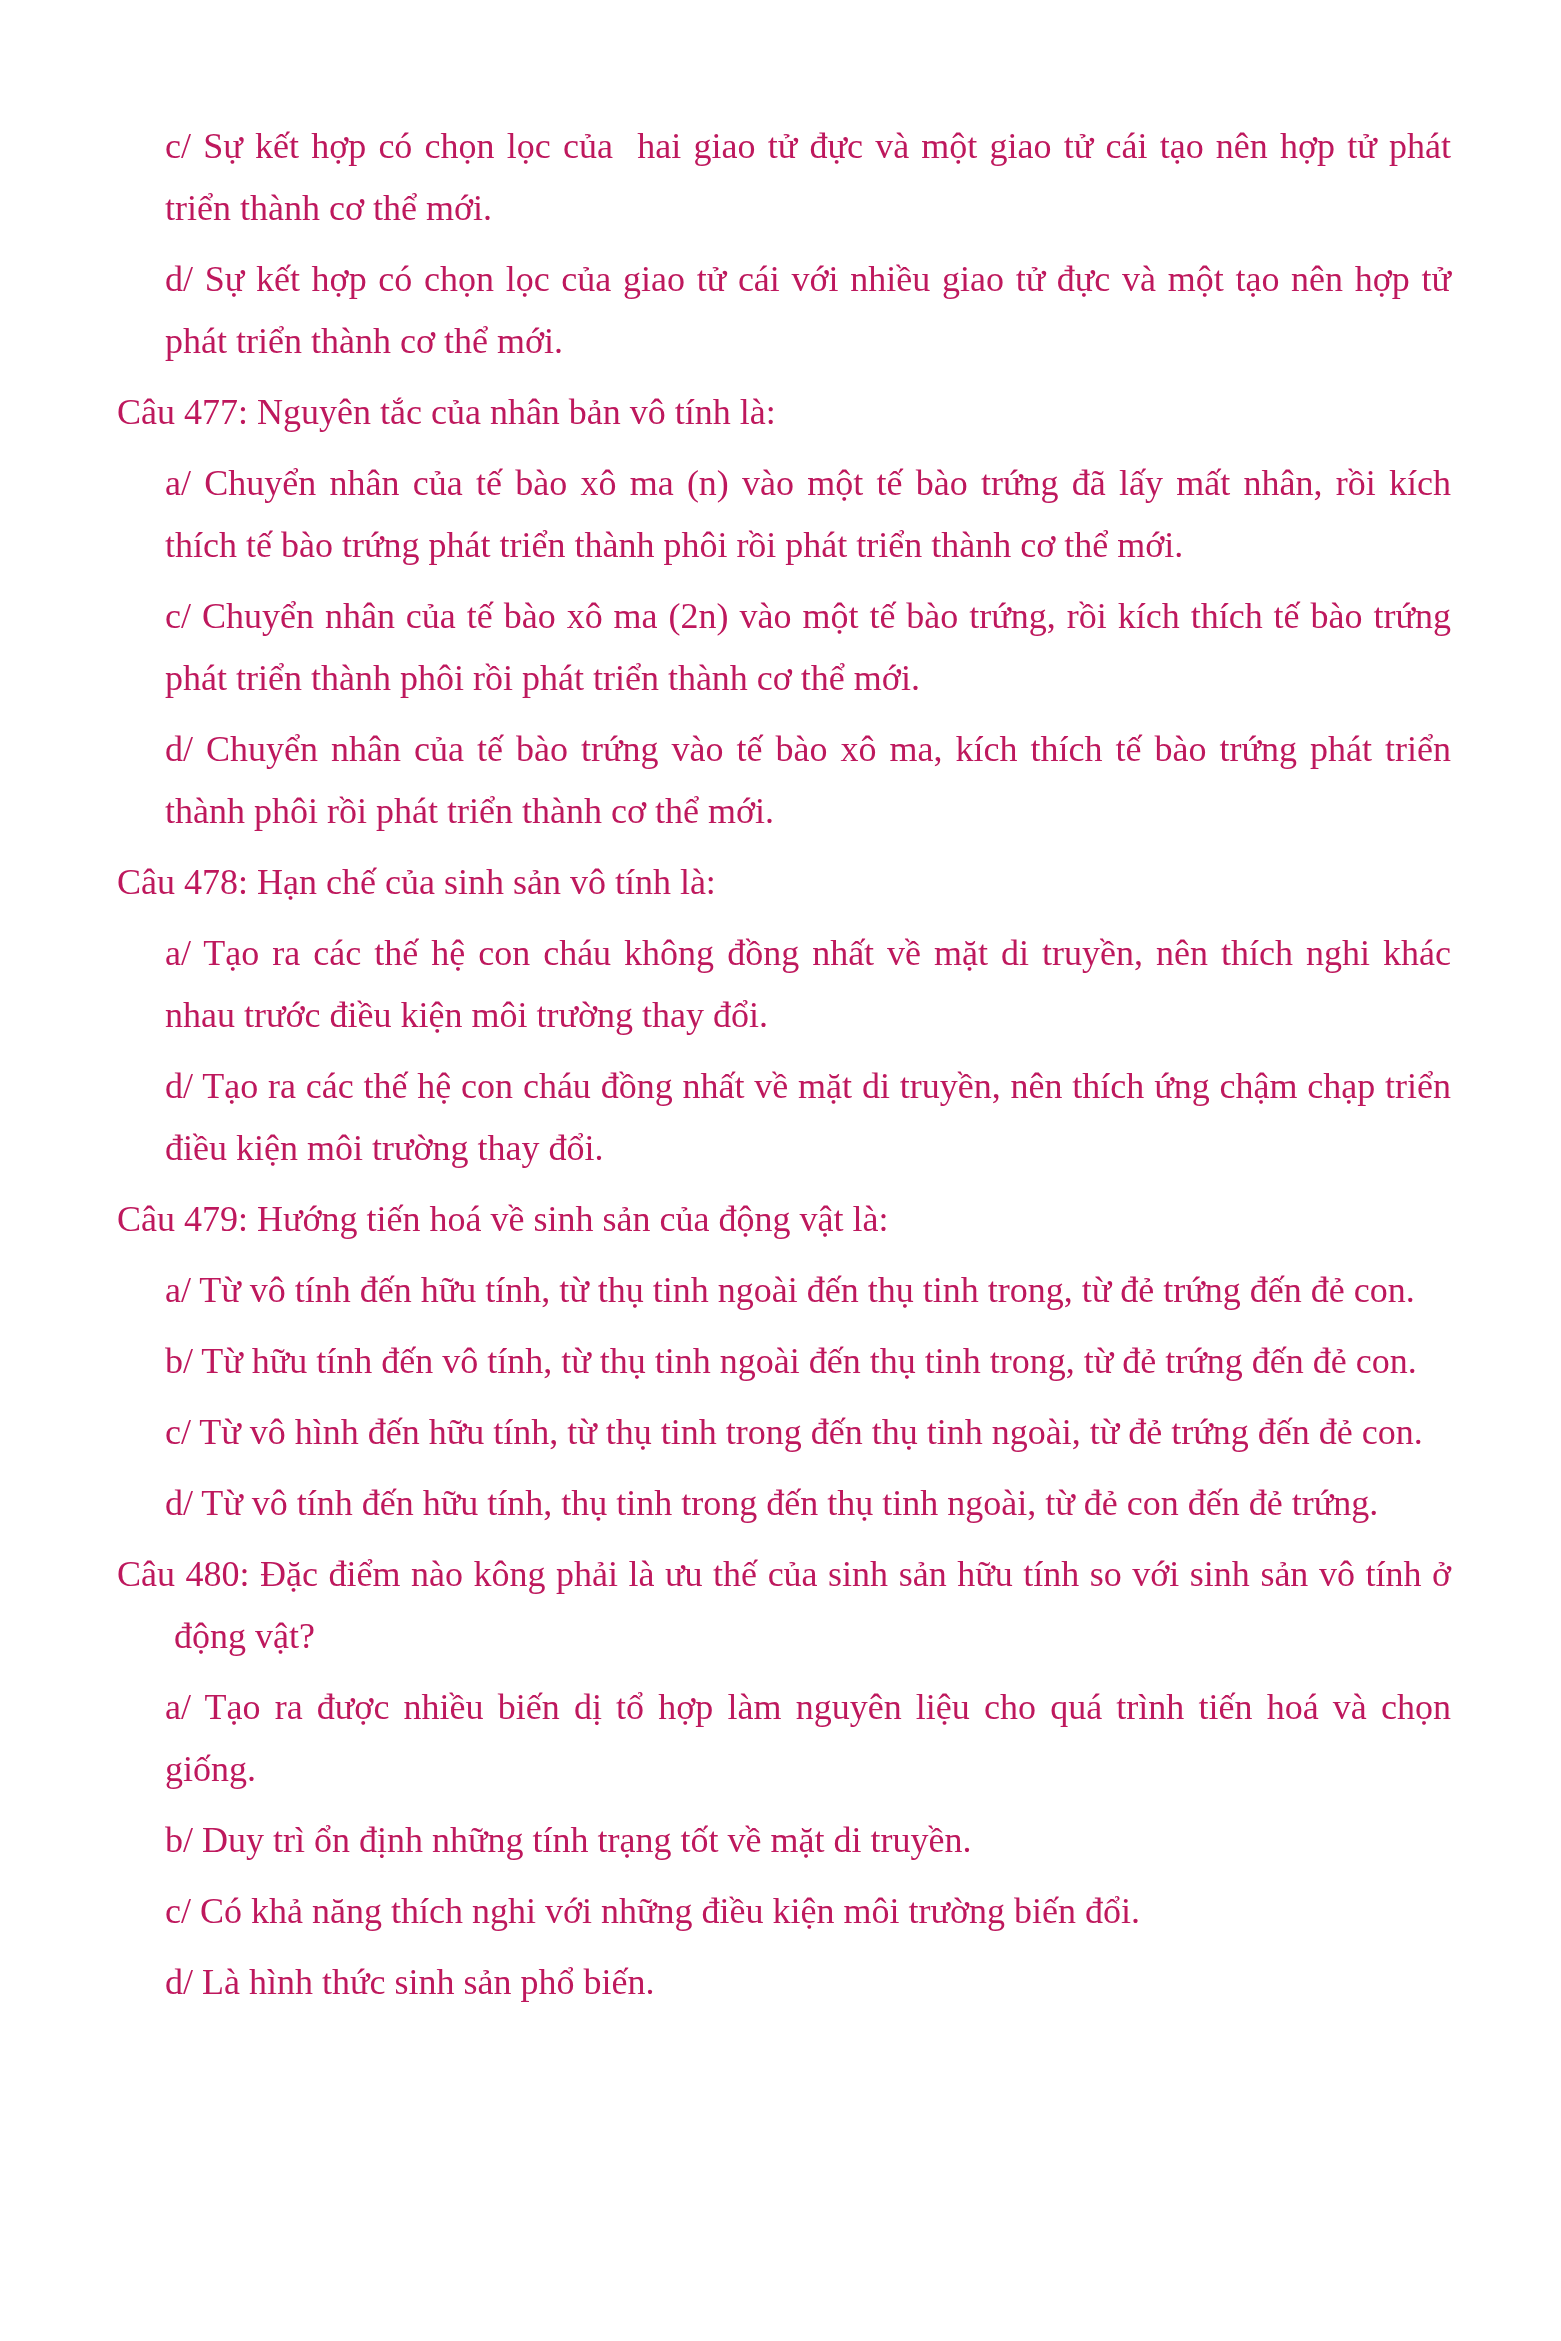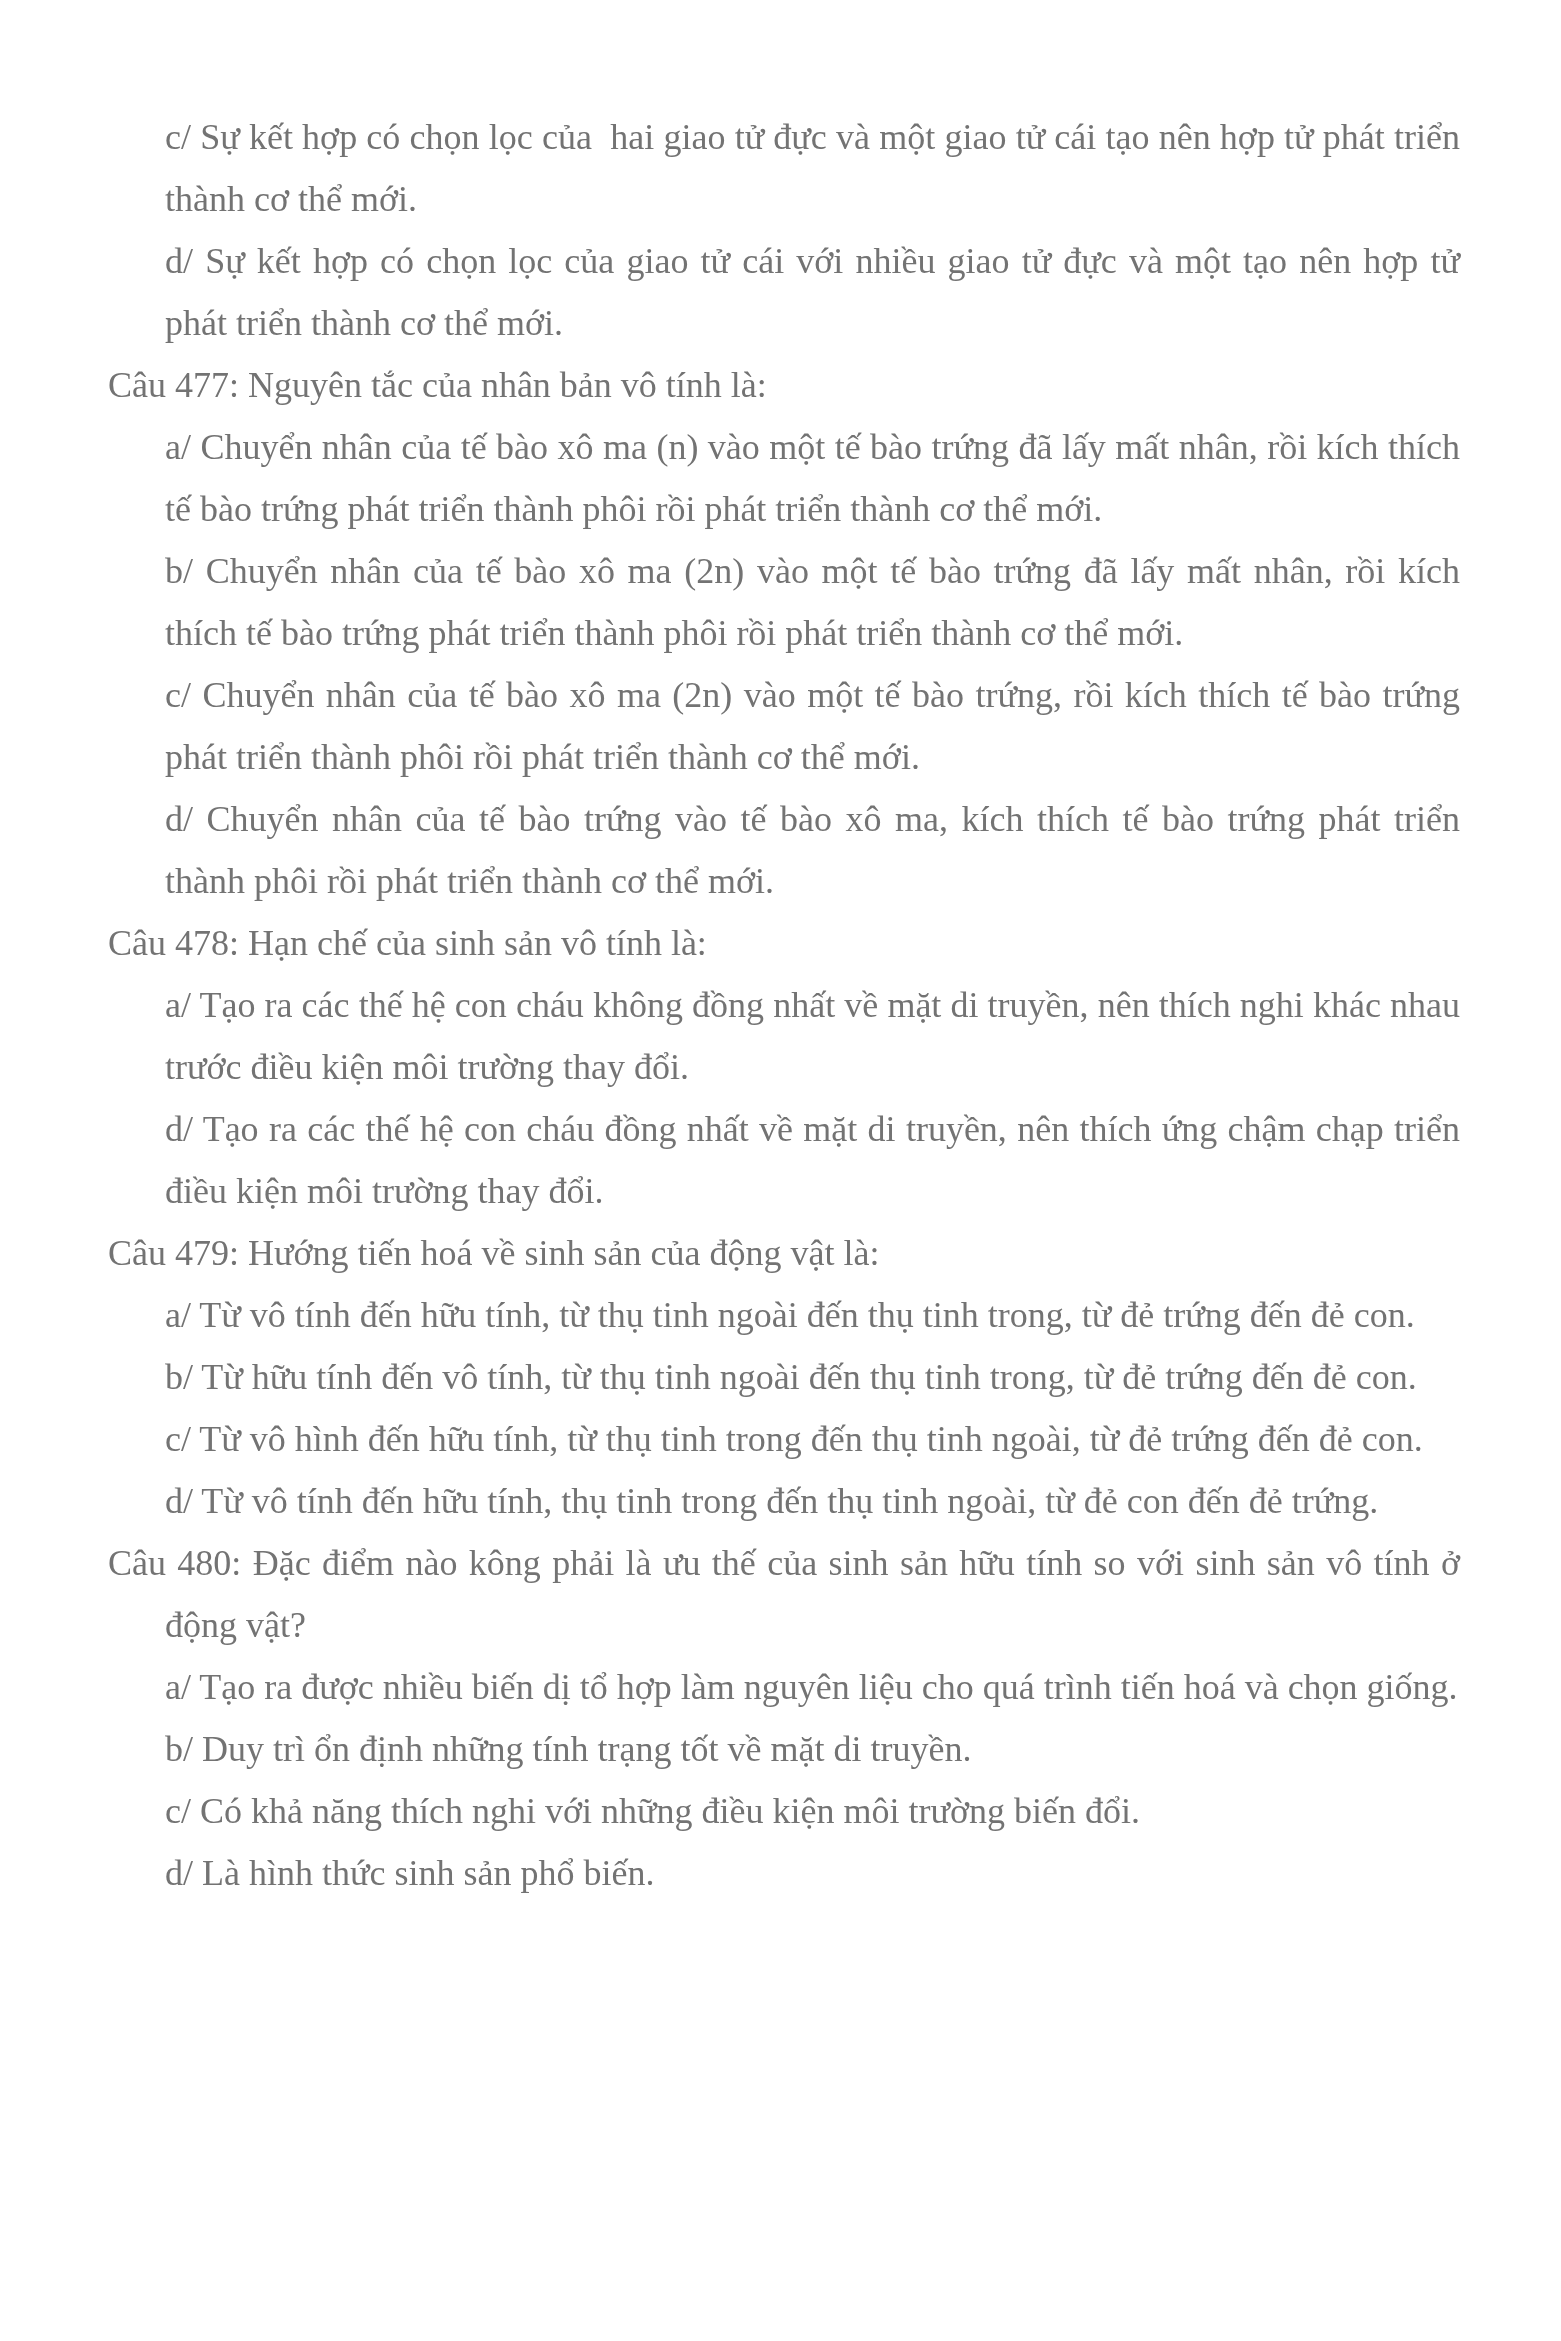--- a/index.html
+++ b/index.html
@@ -13,26 +13,26 @@
     overflow: hidden;
   }
   .page {
     box-sizing: border-box;
     width: 1562px;
     height: 2342px;
     background: #ffffff;
     padding: 106px 102px 0 108px; 
   }
   .page p {
-    margin: 0;
+    margin: 9px;
     padding: 0;
     font-family: "Liberation Serif", "DejaVu Serif", serif;
     font-size: 36px;
     line-height: 62px;
-    color: #737373;
+    color: #be185d;
     text-align: justify;
     white-space: pre-wrap; 
   }
   
   .page p.question {
     padding-left: 57px;
     text-indent: -57px;
   }
   
   .page p.option {
@@ -40,21 +40,20 @@
   }
 </style>
 </head>
 <body>
 
 <main class="page">
   <p class="option">c/ Sự kết hợp có chọn lọc của  hai giao tử đực và một giao tử cái tạo nên hợp tử phát triển thành cơ thể mới.</p>
   <p class="option">d/ Sự kết hợp có chọn lọc của giao tử cái với nhiều giao tử đực và một tạo nên hợp tử phát triển thành cơ thể mới.</p>
   <p class="question">Câu 477: Nguyên tắc của nhân bản vô tính là:</p>
   <p class="option">a/ Chuyển nhân của tế bào xô ma (n) vào một tế bào trứng đã lấy mất nhân, rồi kích thích tế bào trứng phát triển thành phôi rồi phát triển thành cơ thể mới.</p>
-  <p class="option">b/ Chuyển nhân của tế bào xô ma (2n) vào một tế bào trứng đã lấy mất nhân, rồi kích thích tế bào trứng phát triển thành phôi rồi phát triển thành cơ thể mới.</p>
   <p class="option">c/ Chuyển nhân của tế bào xô ma (2n) vào một tế bào trứng, rồi kích thích tế bào trứng phát triển thành phôi rồi phát triển thành cơ thể mới.</p>
   <p class="option">d/ Chuyển nhân của tế bào trứng vào tế bào xô ma, kích thích tế bào trứng phát triển thành phôi rồi phát triển thành cơ thể mới.</p>
   <p class="question">Câu 478: Hạn chế của sinh sản vô tính là:</p>
   <p class="option">a/ Tạo ra các thế hệ con cháu không đồng nhất về mặt di truyền, nên thích nghi khác nhau trước điều kiện môi trường thay đổi.</p>
   <p class="option">d/ Tạo ra các thế hệ con cháu đồng nhất về mặt di truyền, nên thích ứng chậm chạp triển điều kiện môi trường thay đổi.</p>
   <p class="question">Câu 479: Hướng tiến hoá về sinh sản của động vật là:</p>
   <p class="option">a/ Từ vô tính đến hữu tính, từ thụ tinh ngoài đến thụ tinh trong, từ đẻ trứng đến đẻ con.</p>
   <p class="option">b/ Từ hữu tính đến vô tính, từ thụ tinh ngoài đến thụ tinh trong, từ đẻ trứng đến đẻ con.</p>
   <p class="option">c/ Từ vô hình đến hữu tính, từ thụ tinh trong đến thụ tinh ngoài, từ đẻ trứng đến đẻ con.</p>
   <p class="option">d/ Từ vô tính đến hữu tính, thụ tinh trong đến thụ tinh ngoài, từ đẻ con đến đẻ trứng.</p>

